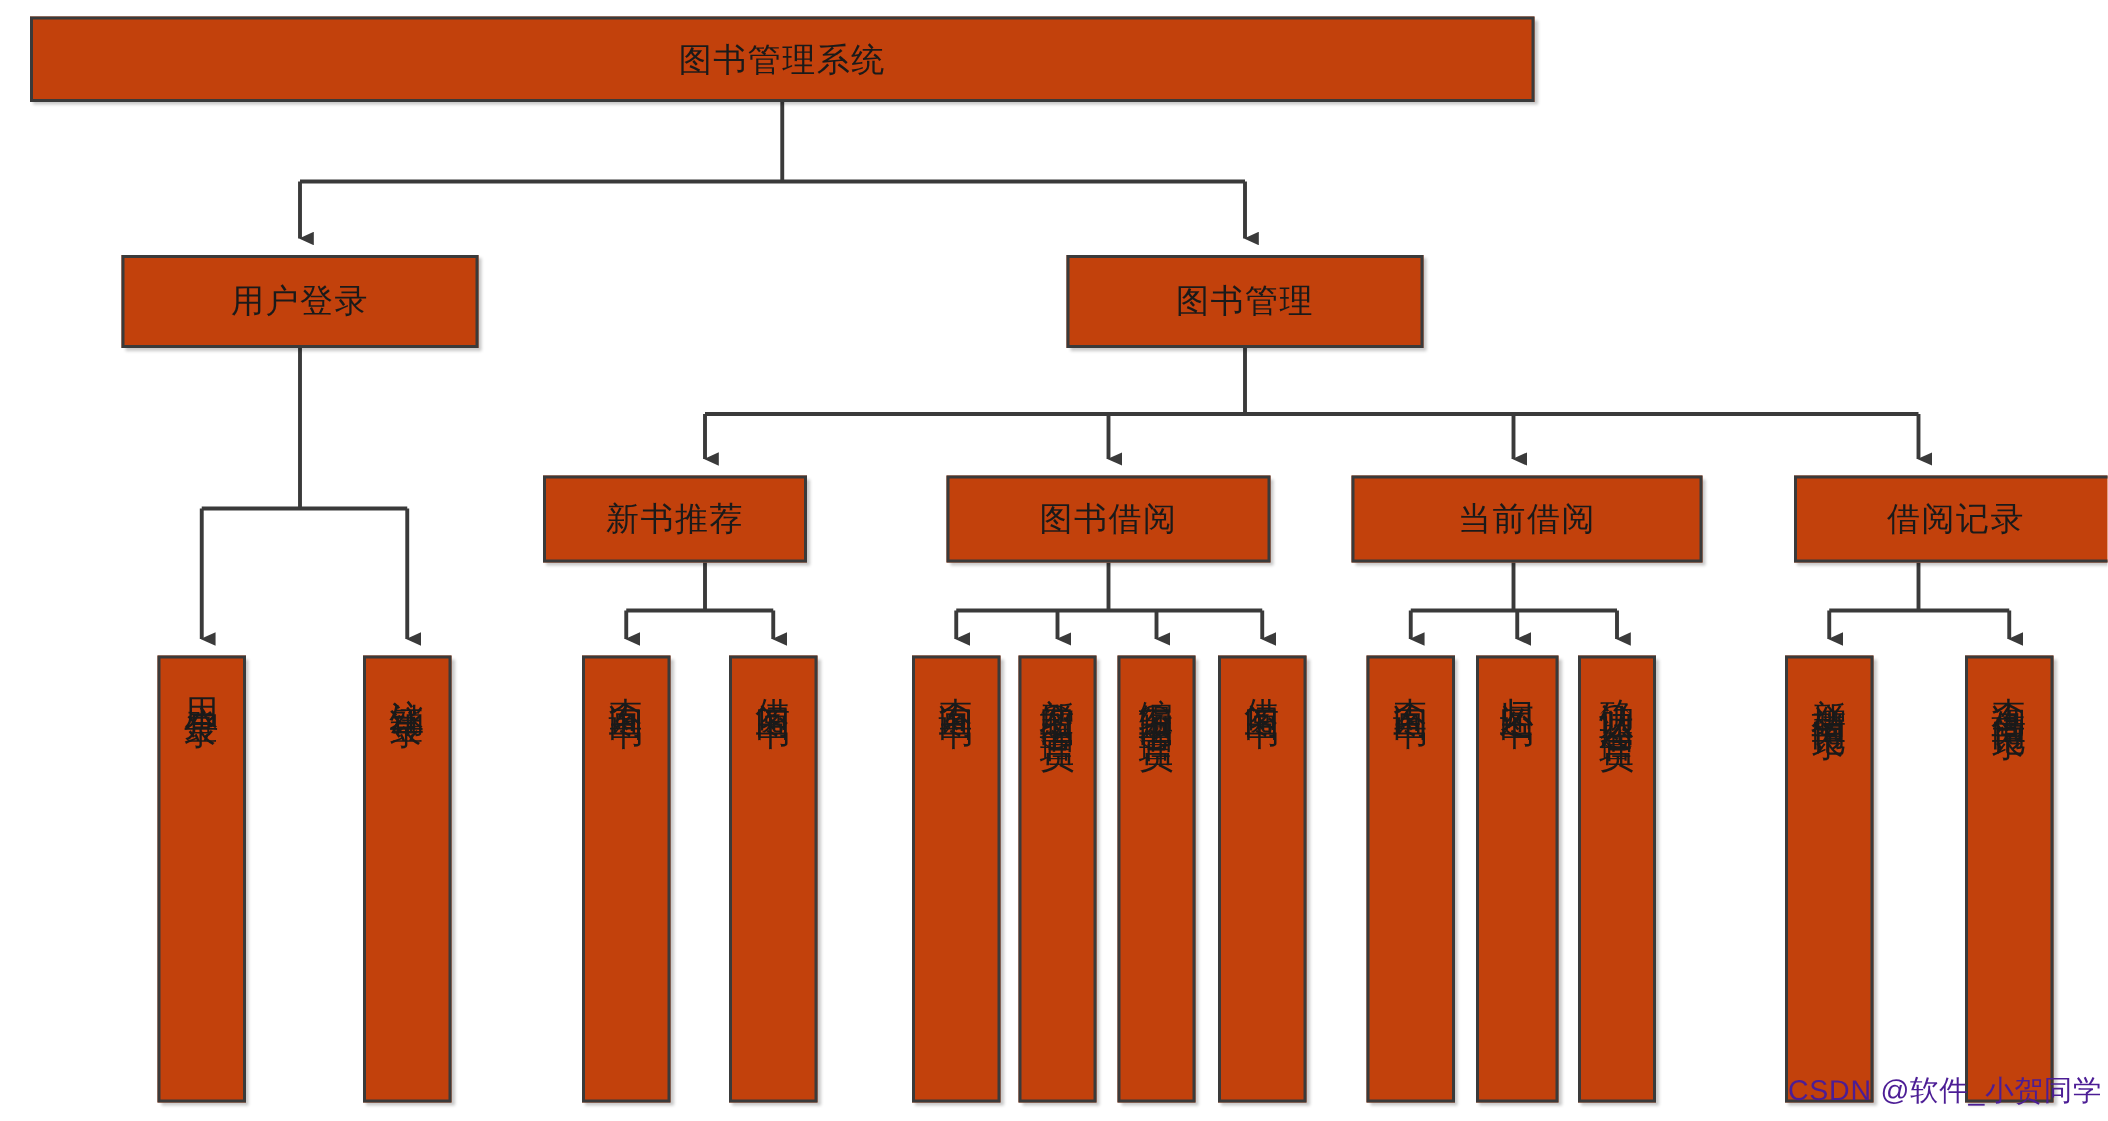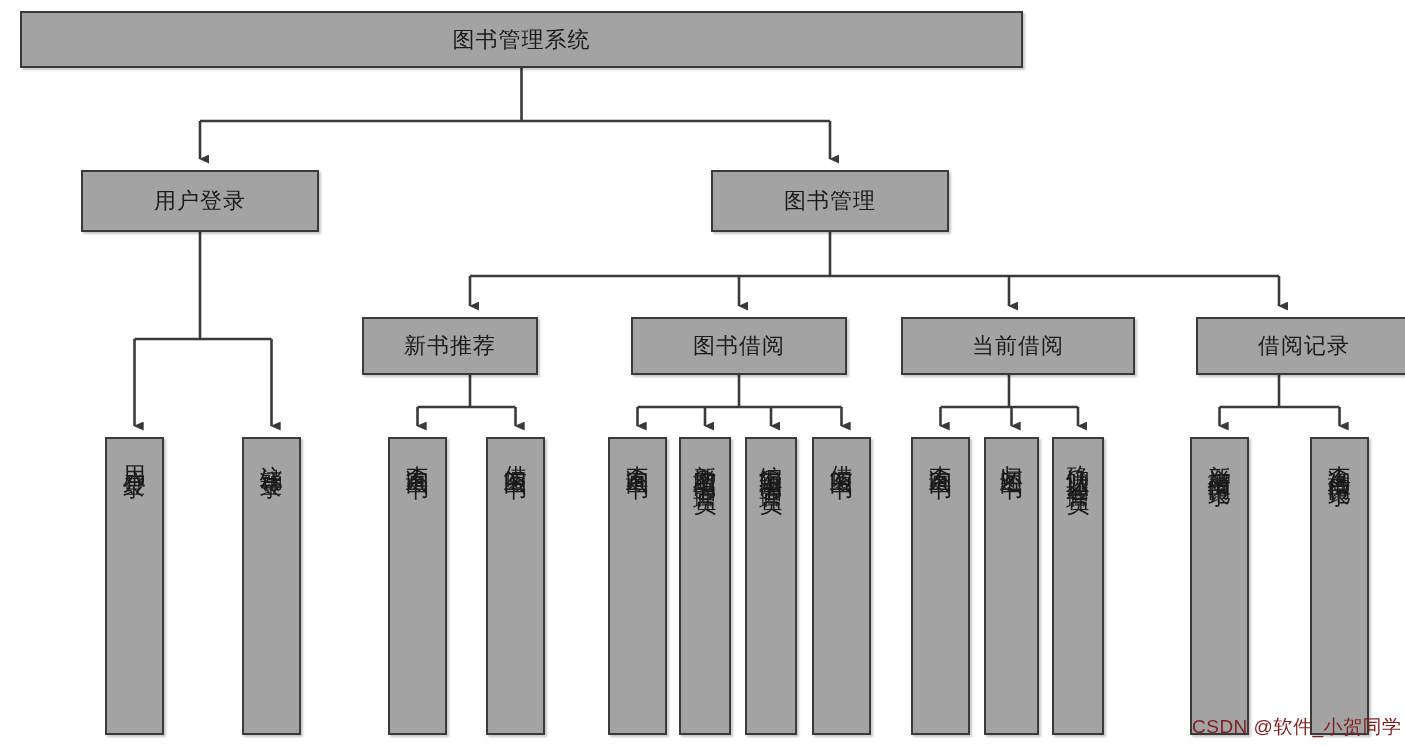--- a/index.html
+++ b/index.html
@@ -22,21 +22,21 @@
   svg.diagram {
     position: absolute;
     left: 0;
     top: 0;
     width: 1405px;
     height: 747px;
   }
   .node-box {
     position: absolute;
     box-sizing: border-box;
-    background: #a3a3a3;
+    background: #c2410c;
     border: 2px solid #3a3a3a;
     box-shadow: 2px 2px 2px rgba(0,0,0,0.22);
     display: flex;
     align-items: center;
     justify-content: center;
     color: #1a1a1a;
   }
   .node-label {
     font-size: 22px;
     line-height: 1.15;
@@ -173,14 +173,14 @@
     <span class="node-label">确认归还（管理员）</span>
   </div>
 
   <div class="node-box leaf" style="left: 1190px; top: 437px; width: 59px; height: 298px;">
     <span class="node-label">新增借阅记录</span>
   </div>
   <div class="node-box leaf" style="left: 1310px; top: 437px; width: 59px; height: 298px;">
     <span class="node-label">查询借阅记录</span>
   </div>
 
-  <div class="watermark" style="left: 1192px; top: 714px; color: #7f1d1d;">CSDN @软件_小贺同学</div>
+  <div class="watermark" style="left: 1192px; top: 714px; color: #4c1d95;">CSDN @软件_小贺同学</div>
 </div>
 
 </body></html>

